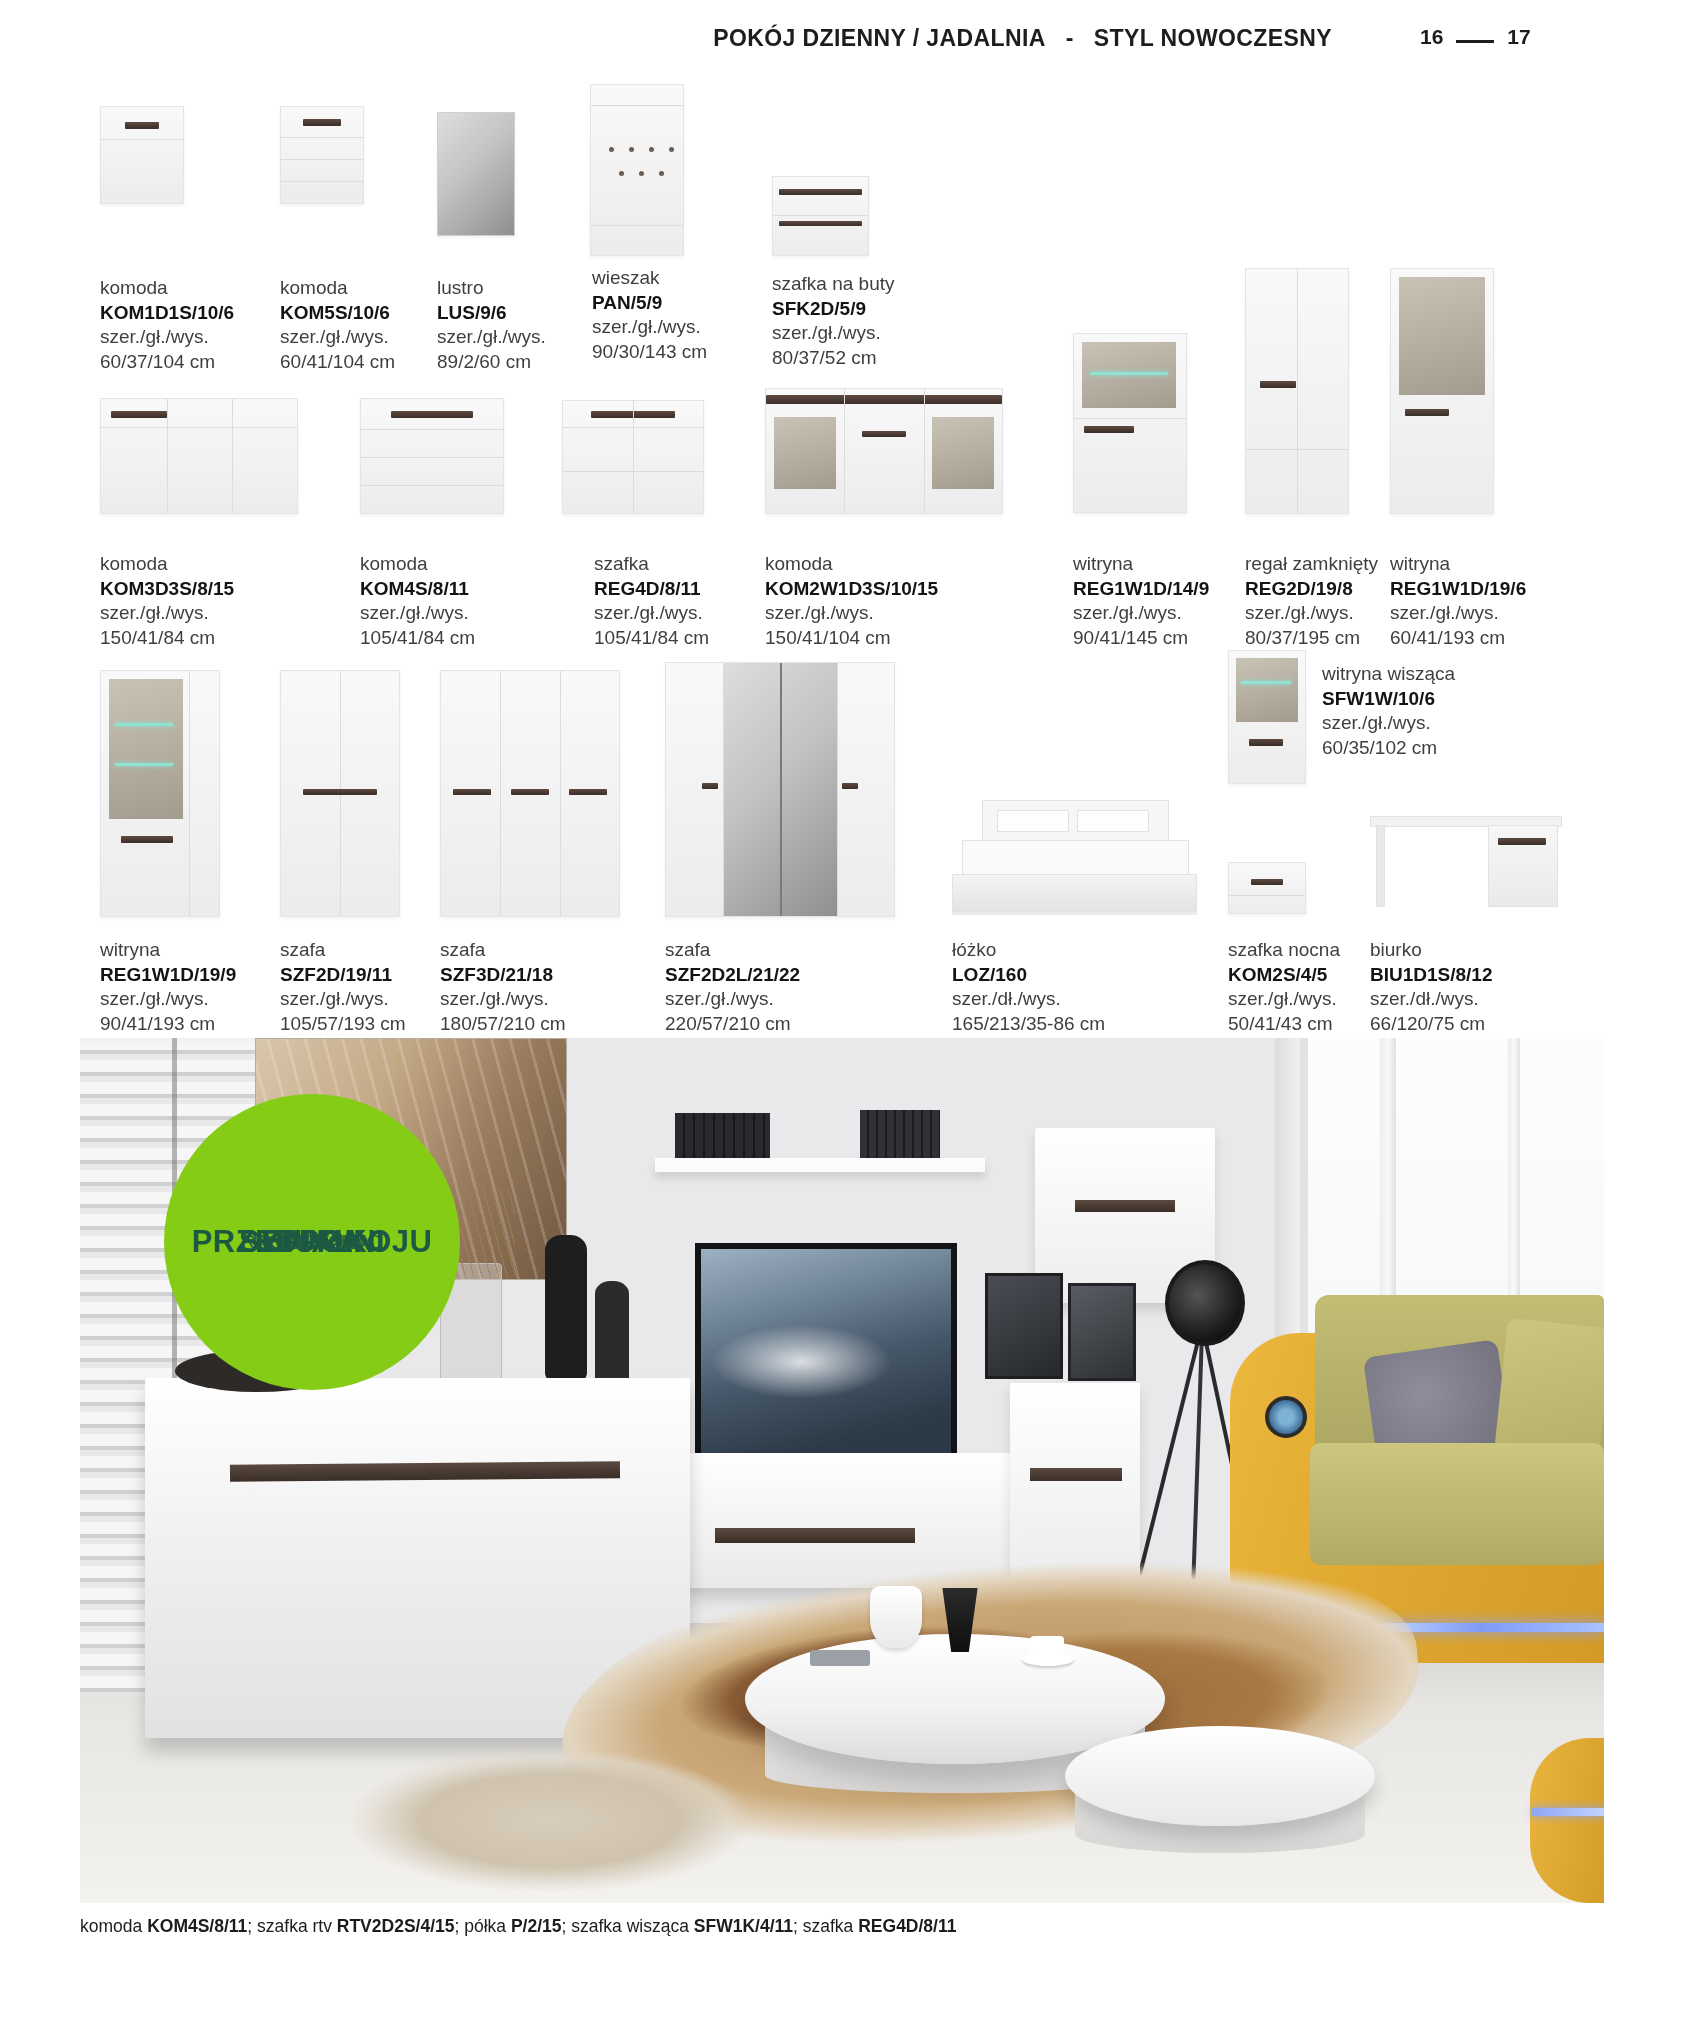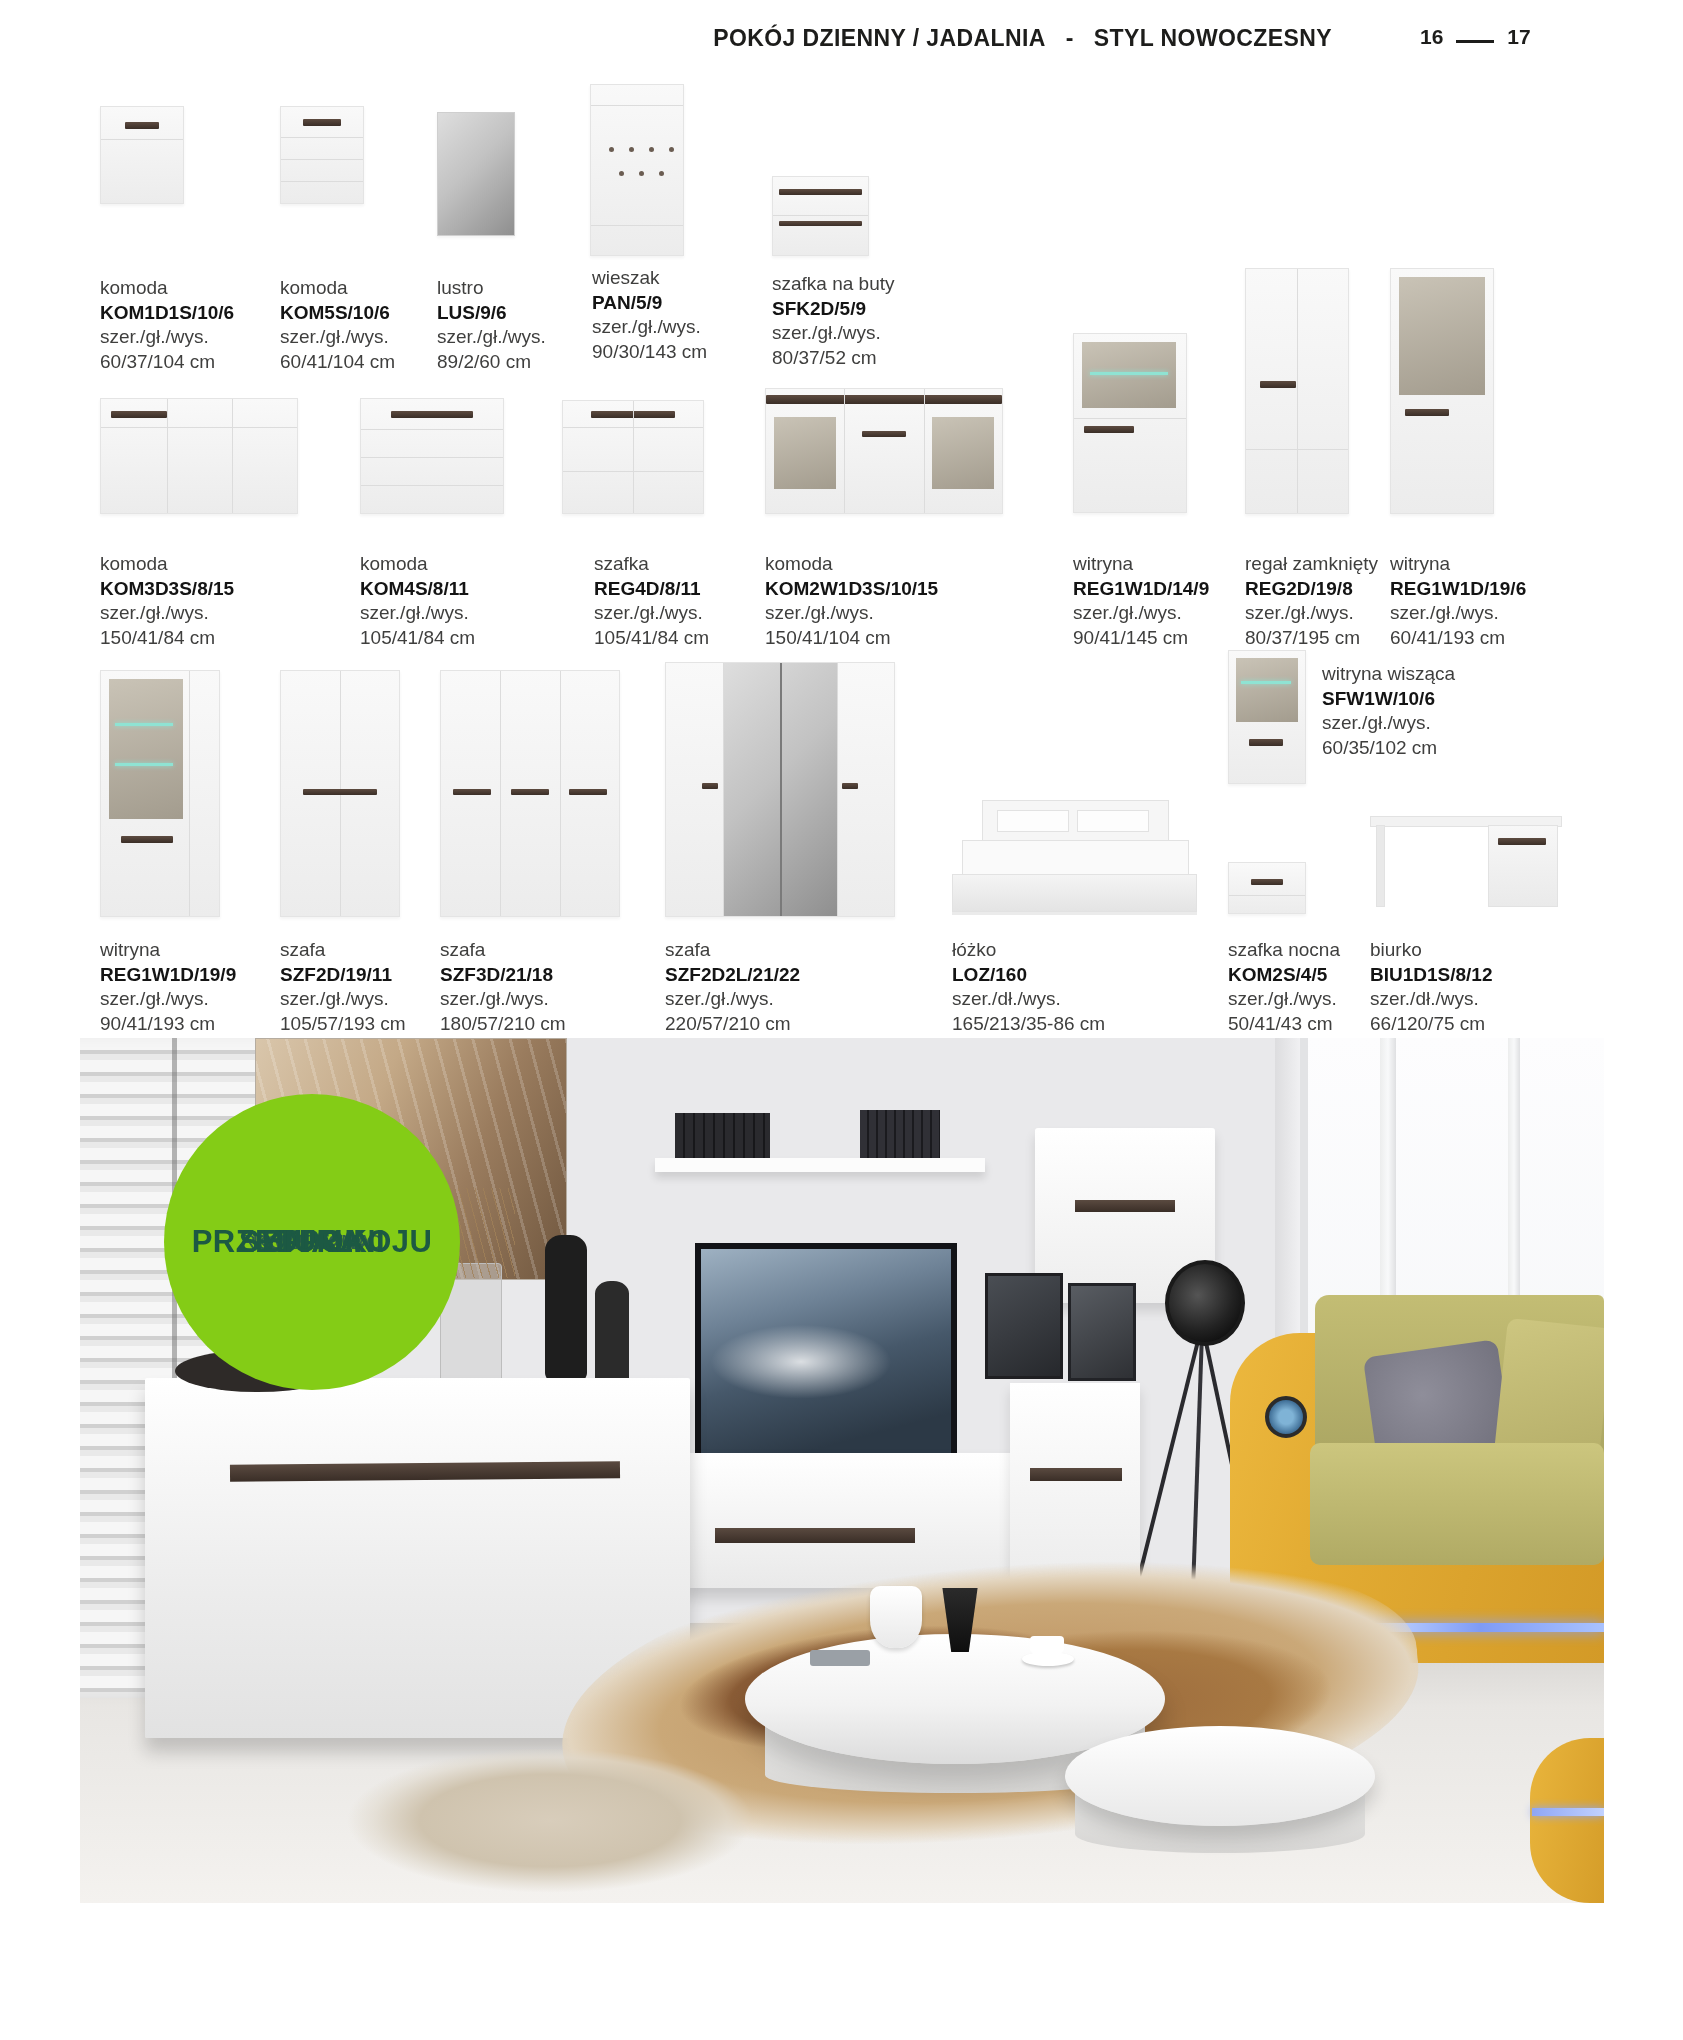--- a/index.html
+++ b/index.html
@@ -370,14 +370,15 @@
     <div class="badge">
       <div class="bi">KOLEKCJA</div>
       <div class="bi">POLECANA</div>
       <div class="bi">RÓWNIEŻ DO</div>
       <div class="bb">PRZEDPOKOJU</div>
       <div class="bb">SYPIALNI</div>
       <div class="bb">BIURA</div>
     </div>
   </div>
 
+  <div class="caption"><span>komoda </span><span class="b">KOM4S/8/11</span><span>; szafka rtv </span><span class="b">RTV2D2S/4/15</span><span>; półka </span><span class="b">P/2/15</span><span>; szafka wisząca </span><span class="b">SFW1K/4/11</span><span>; szafka </span><span class="b">REG4D/8/11</span></div>
 
 </div>
 
 </body></html>

